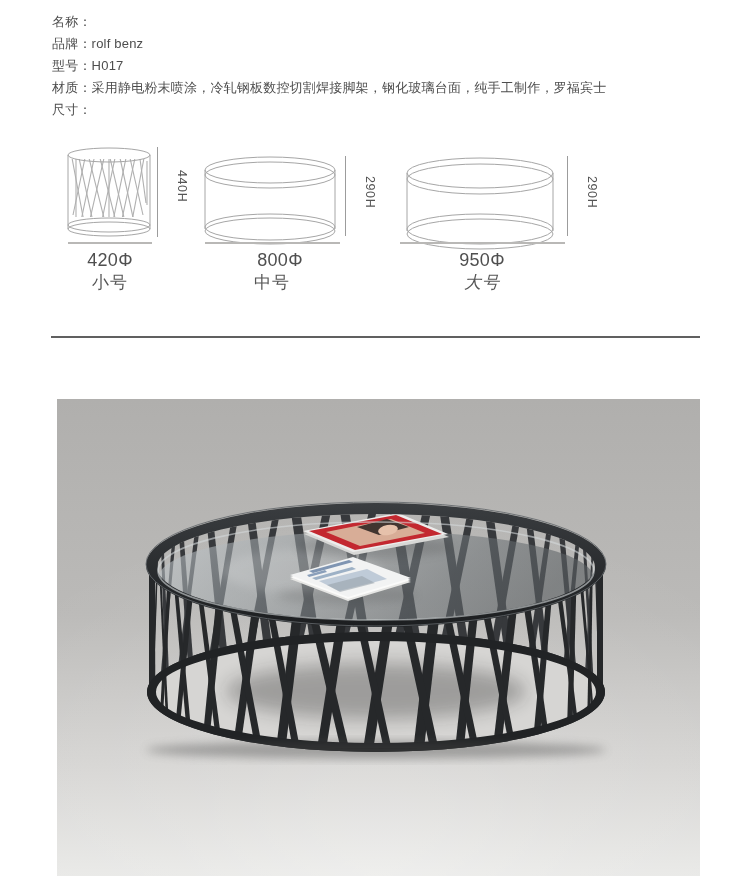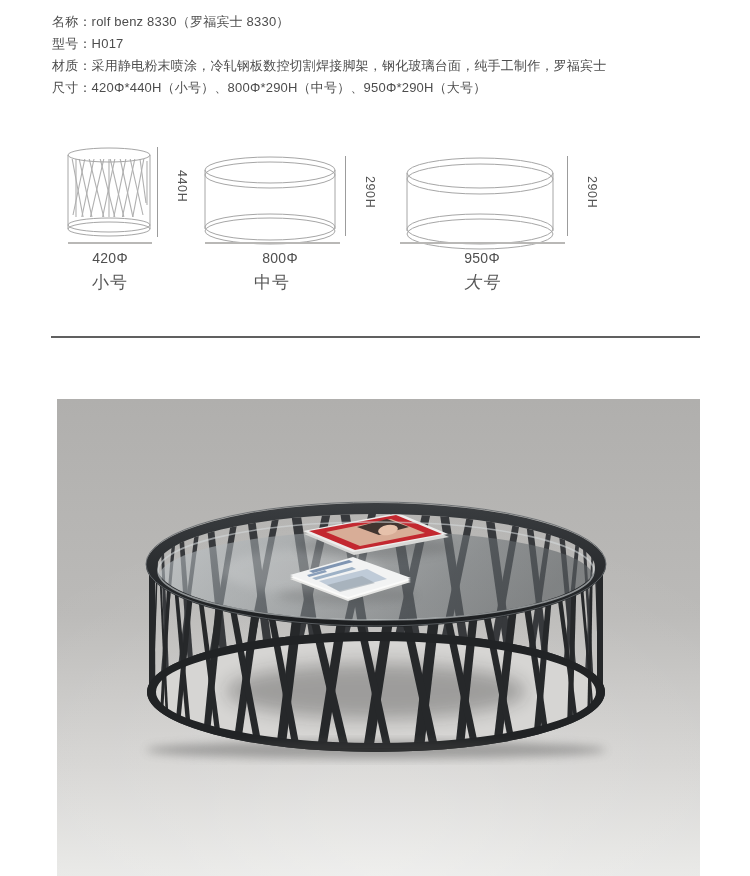--- a/index.html
+++ b/index.html
@@ -14,49 +14,51 @@
   .spec-label{white-space:nowrap;text-align:center;}
   .spec-value{white-space:nowrap;}
   
   .diagram-svg{position:absolute;}
   .dim-line{position:absolute;width:1px;background:#9c9c9c;}
   .dim-label{
     position:absolute;transform-origin:0 0;transform:rotate(90deg);
     font-size:12.5px;color:#555555;letter-spacing:.6px;white-space:nowrap;line-height:13px;
   }
   .base-line{position:absolute;height:2px;background:#b9b8b6;}
-  .cap{position:absolute;text-align:center;font-size:14px;color:#4f4f4f;letter-spacing:.3px;}
+  .cap{position:absolute;text-align:center;font-size:18px;color:#4f4f4f;letter-spacing:.3px;}
   .cap-size{position:absolute;text-align:center;font-size:17px;color:#555555;letter-spacing:1px;}
   
   .divider{position:absolute;left:51px;top:336px;width:649px;height:2px;background:#606060;}
   
   .photo{position:absolute;left:57px;top:399px;width:643px;height:477px;}
   .photo svg{display:block;}
   svg .diag{stroke:#a6a6a6;stroke-width:1;fill:none;}
   svg .pat{stroke:#b0b0b0;stroke-width:1.1;fill:none;}
 </style>
 </head>
 <body>
 
 <div class="specs">
   <div class="spec-row">
     <span class="spec-label">名称：</span>
-    <span class="spec-value">rolf benz 8330（罗福宾士 8330）</span>
+  </div>
+  <div class="spec-row">
+    <span class="spec-label">品牌：</span>
+    <span class="spec-value">rolf benz</span>
   </div>
   <div class="spec-row">
     <span class="spec-label">型号：</span>
     <span class="spec-value">H017</span>
   </div>
   <div class="spec-row">
     <span class="spec-label">材质：</span>
     <span class="spec-value">采用静电粉末喷涂，冷轧钢板数控切割焊接脚架，钢化玻璃台面，纯手工制作，罗福宾士</span>
   </div>
   <div class="spec-row">
     <span class="spec-label">尺寸：</span>
-    <span class="spec-value">420Φ*440H（小号）、800Φ*290H（中号）、950Φ*290H（大号）</span>
   </div>
 </div>
 
 <svg class="diagram-svg" style="left:60px;top:145px;" width="100" height="100" viewBox="0 0 100 100">
   <defs>
       <clipPath id="clip-d1">
         <rect x="9" y="14" width="80" height="58"></rect>
       </clipPath>
     </defs>
   <g clip-path="url(#clip-d1)">

